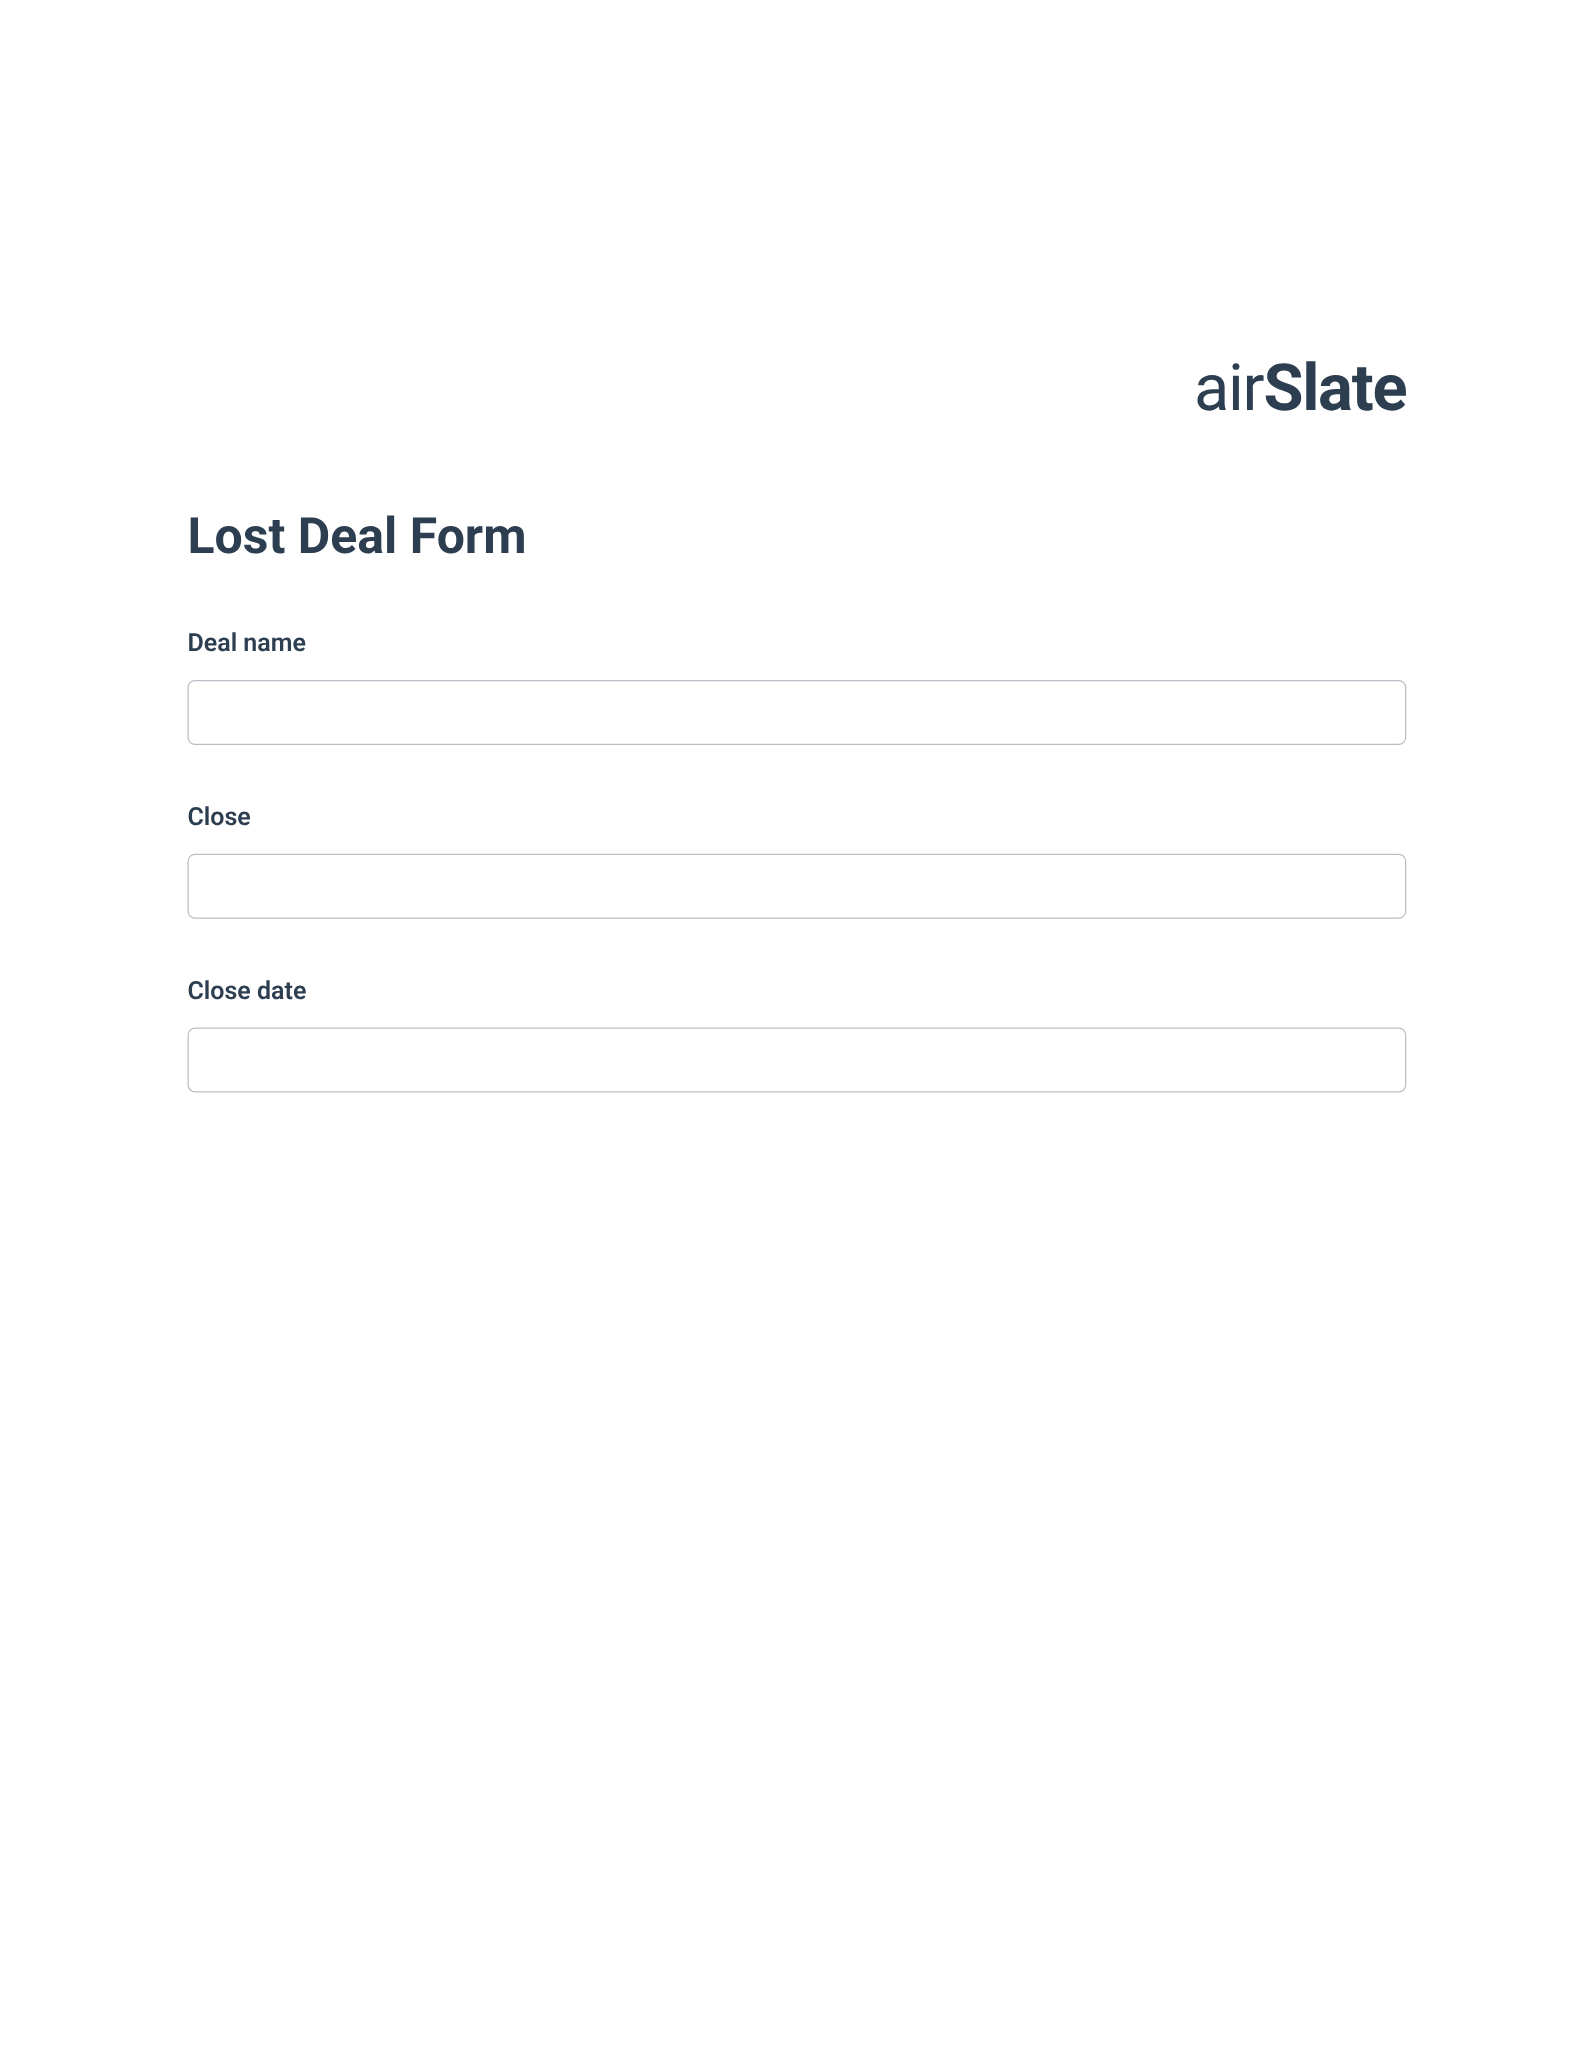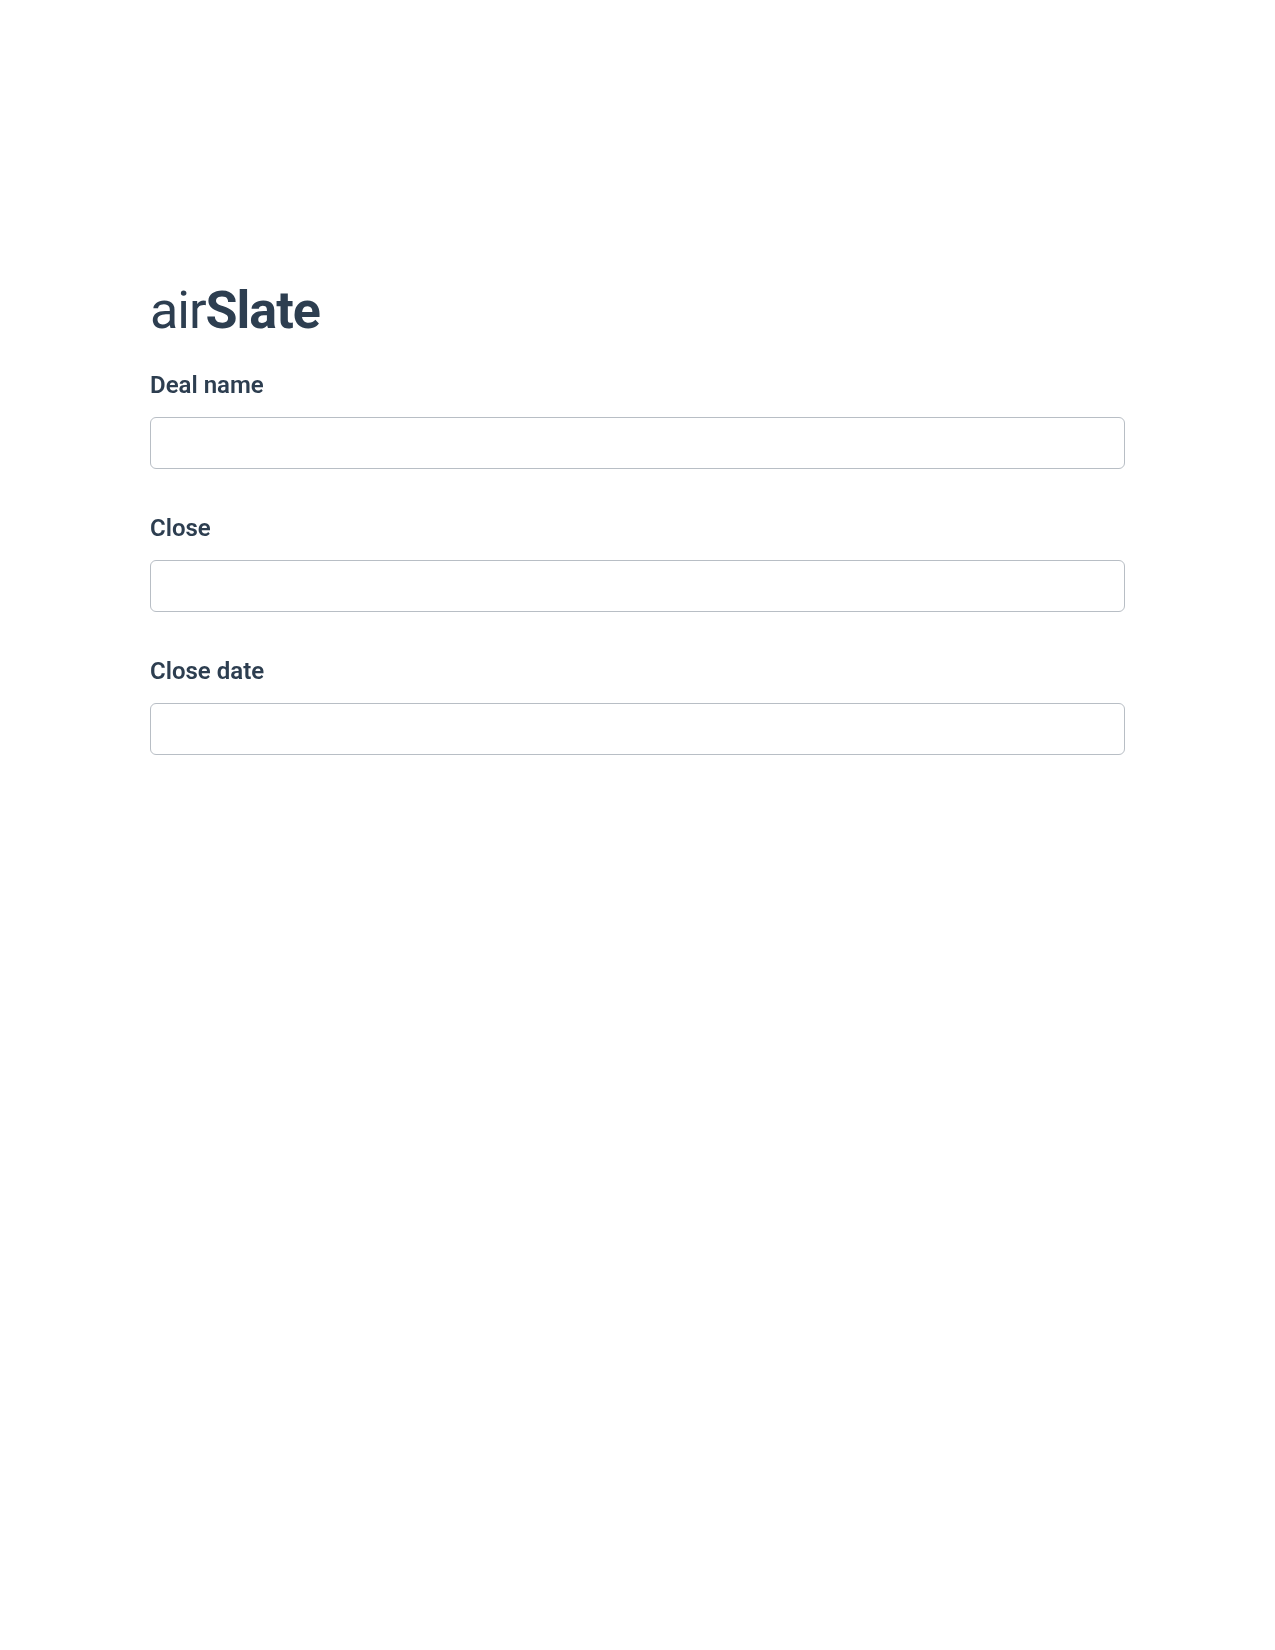--- a/index.html
+++ b/index.html
@@ -11,22 +11,22 @@
       width: 1275px;
       height: 1650px;
       background: #ffffff;
       font-family: -apple-system, BlinkMacSystemFont, "Segoe UI", Roboto, Helvetica, Arial, sans-serif;
       color: #2d3e50;
     }
     .page {
       padding: 280px 150px 0 150px;
     }
     .logo {
-      text-align: left;
-      margin-bottom: 30px;
+      text-align: right;
+      margin-bottom: 64px;
     }
     .logo-text {
       font-size: 52px;
       font-weight: 700;
       color: #2d3e50;
       letter-spacing: -1px;
     }
     .logo-air {
       font-weight: 400;
     }
@@ -37,21 +37,21 @@
       font-size: 40px;
       font-weight: 700;
       color: #2d3e50;
       margin-bottom: 50px;
     }
     .form-field {
       margin-bottom: 45px;
     }
     .field-label {
       display: block;
-      font-size: 24px;
+      font-size: 20px;
       font-weight: 600;
       color: #2d3e50;
       margin-bottom: 18px;
     }
     .field-input {
       width: 100%;
       height: 52px;
       border: 1.5px solid #b8bec5;
       border-radius: 6px;
       padding: 0 14px;
@@ -61,20 +61,21 @@
     }
   </style>
 </head>
 <body>
 
 <div class="page">
   <div class="logo">
     <span class="logo-text"><span class="logo-air">air</span><span class="logo-slate">Slate</span></span>
   </div>
 
+  <h1 class="form-title">Lost Deal Form</h1>
 
   <div class="form-field">
     <label class="field-label">Deal name</label>
     <input type="text" class="field-input" value="" style="">
   </div>
 
   <div class="form-field">
     <label class="field-label">Close</label>
     <input type="text" class="field-input" value="" style="">
   </div>

